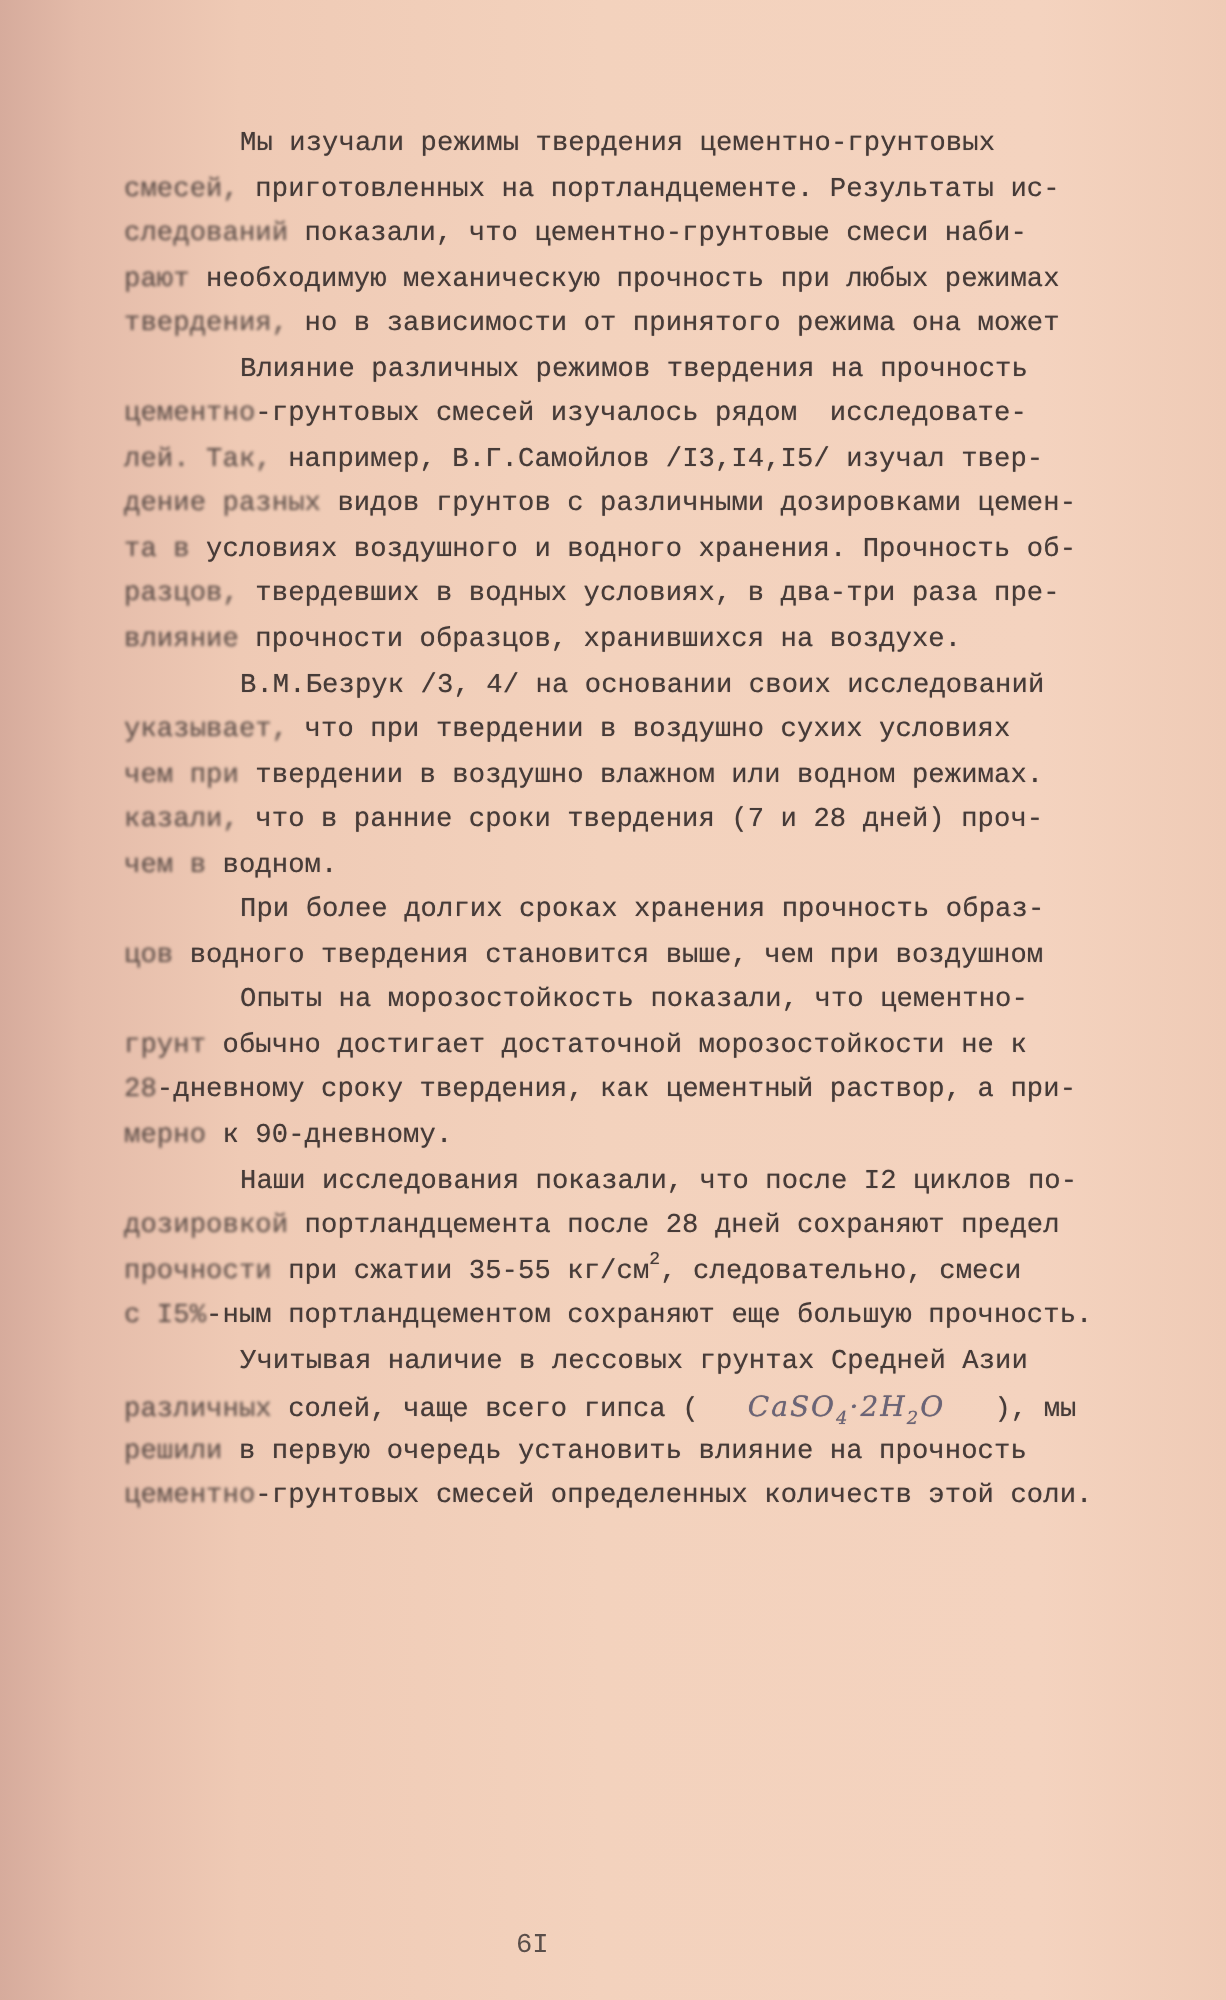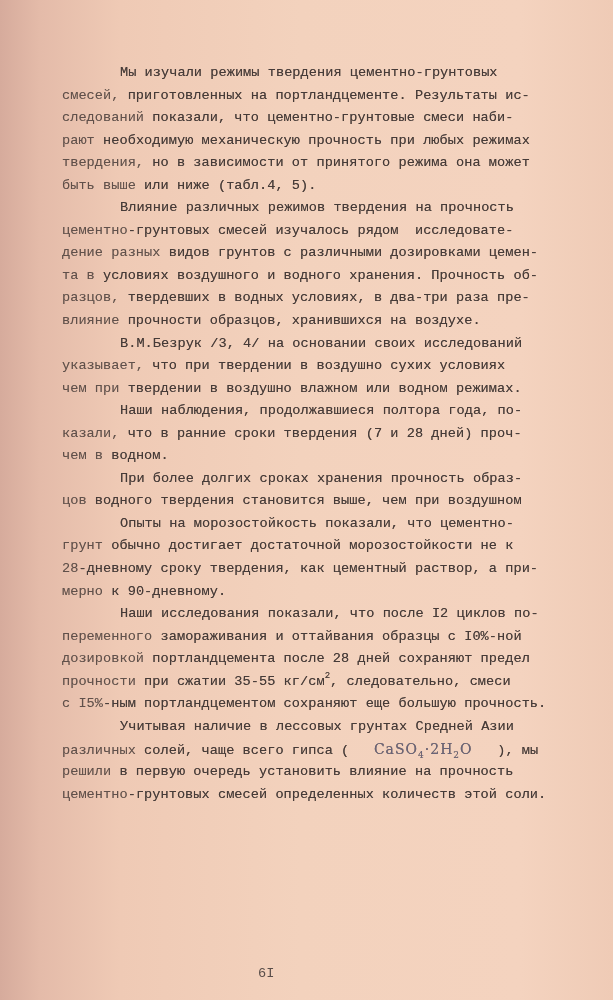--- a/index.html
+++ b/index.html
@@ -36,20 +36,21 @@
     }
     .line.indent {
       padding-left: 58px;
     }
     .fade {
       color: rgba(70,59,56,0.55);
       filter: blur(0.7px);
     }
     .formula {
       font-family: "DejaVu Serif", serif;
+      font-style: italic;
       color: #6a6478;
       font-size: 14px;
       letter-spacing: 1px;
     }
     .formula sub {
       font-size: 9px;
     }
     sup {
       font-size: 9px;
       line-height: 0;
@@ -68,47 +69,45 @@
 <body>
 
 <div class="page">
   <div class="text-block">
 
     <div class="line indent"><span>Мы изучали режимы твердения цементно-грунтовых</span></div>
     <div class="line"><span class="fade">смесей,</span><span> приготовленных на портландцементе. Результаты ис-</span></div>
     <div class="line"><span class="fade">следований</span><span> показали, что цементно-грунтовые смеси наби-</span></div>
     <div class="line"><span class="fade">рают</span><span> необходимую механическую прочность при любых режимах</span></div>
     <div class="line"><span class="fade">твердения,</span><span> но в зависимости от принятого режима она может</span></div>
-    <div class="line"><span class="fade">быть выше</span><span> или ниже (табл.4, 5).</span></div>
 
     <div class="line indent"><span>Влияние различных режимов твердения на прочность</span></div>
     <div class="line"><span class="fade">цементно</span><span>-грунтовых смесей изучалось рядом  исследовате-</span></div>
+    <div class="line"><span class="fade">лей. Так,</span><span> например, В.Г.Самойлов /I3,I4,I5/ изучал твер-</span></div>
     <div class="line"><span class="fade">дение разных</span><span> видов грунтов с различными дозировками цемен-</span></div>
     <div class="line"><span class="fade">та в</span><span> условиях воздушного и водного хранения. Прочность об-</span></div>
     <div class="line"><span class="fade">разцов,</span><span> твердевших в водных условиях, в два-три раза пре-</span></div>
     <div class="line"><span class="fade">влияние</span><span> прочности образцов, хранившихся на воздухе.</span></div>
 
     <div class="line indent"><span>В.М.Безрук /3, 4/ на основании своих исследований</span></div>
     <div class="line"><span class="fade">указывает,</span><span> что при твердении в воздушно сухих условиях</span></div>
     <div class="line"><span class="fade">чем при</span><span> твердении в воздушно влажном или водном режимах.</span></div>
 
-    <div class="line indent"><span>Наши наблюдения, продолжавшиеся полтора года, по-</span></div>
     <div class="line"><span class="fade">казали,</span><span> что в ранние сроки твердения (7 и 28 дней) проч-</span></div>
     <div class="line"><span class="fade">чем в</span><span> водном.</span></div>
 
     <div class="line indent"><span>При более долгих сроках хранения прочность образ-</span></div>
     <div class="line"><span class="fade">цов</span><span> водного твердения становится выше, чем при воздушном</span></div>
 
     <div class="line indent"><span>Опыты на морозостойкость показали, что цементно-</span></div>
     <div class="line"><span class="fade">грунт</span><span> обычно достигает достаточной морозостойкости не к</span></div>
     <div class="line"><span class="fade">28</span><span>-дневному сроку твердения, как цементный раствор, а при-</span></div>
     <div class="line"><span class="fade">мерно</span><span> к 90-дневному.</span></div>
 
     <div class="line indent"><span>Наши исследования показали, что после I2 циклов по-</span></div>
-    <div class="line"><span class="fade">переменного</span><span> замораживания и оттайвания образцы с I0%-ной</span></div>
     <div class="line"><span class="fade">дозировкой</span><span> портландцемента после 28 дней сохраняют предел</span></div>
     <div class="line"><span class="fade">прочности</span><span> при сжатии 35-55 кг/см</span><sup>2</sup><span>, следовательно, смеси</span></div>
     <div class="line"><span class="fade">с I5%</span><span>-ным портландцементом сохраняют еще большую прочность.</span></div>
 
     <div class="line indent"><span>Учитывая наличие в лессовых грунтах Средней Азии</span></div>
     <div class="line"><span class="fade">различных</span><span> солей, чаще всего гипса (   </span><span class="formula"><span>CaSO</span><sub>4</sub><span>·2H</span><sub>2</sub><span>O</span></span><span>   ), мы</span></div>
     <div class="line"><span class="fade">решили</span><span> в первую очередь установить влияние на прочность</span></div>
     <div class="line"><span class="fade">цементно</span><span>-грунтовых смесей определенных количеств этой соли.</span></div>
   </div>
 

